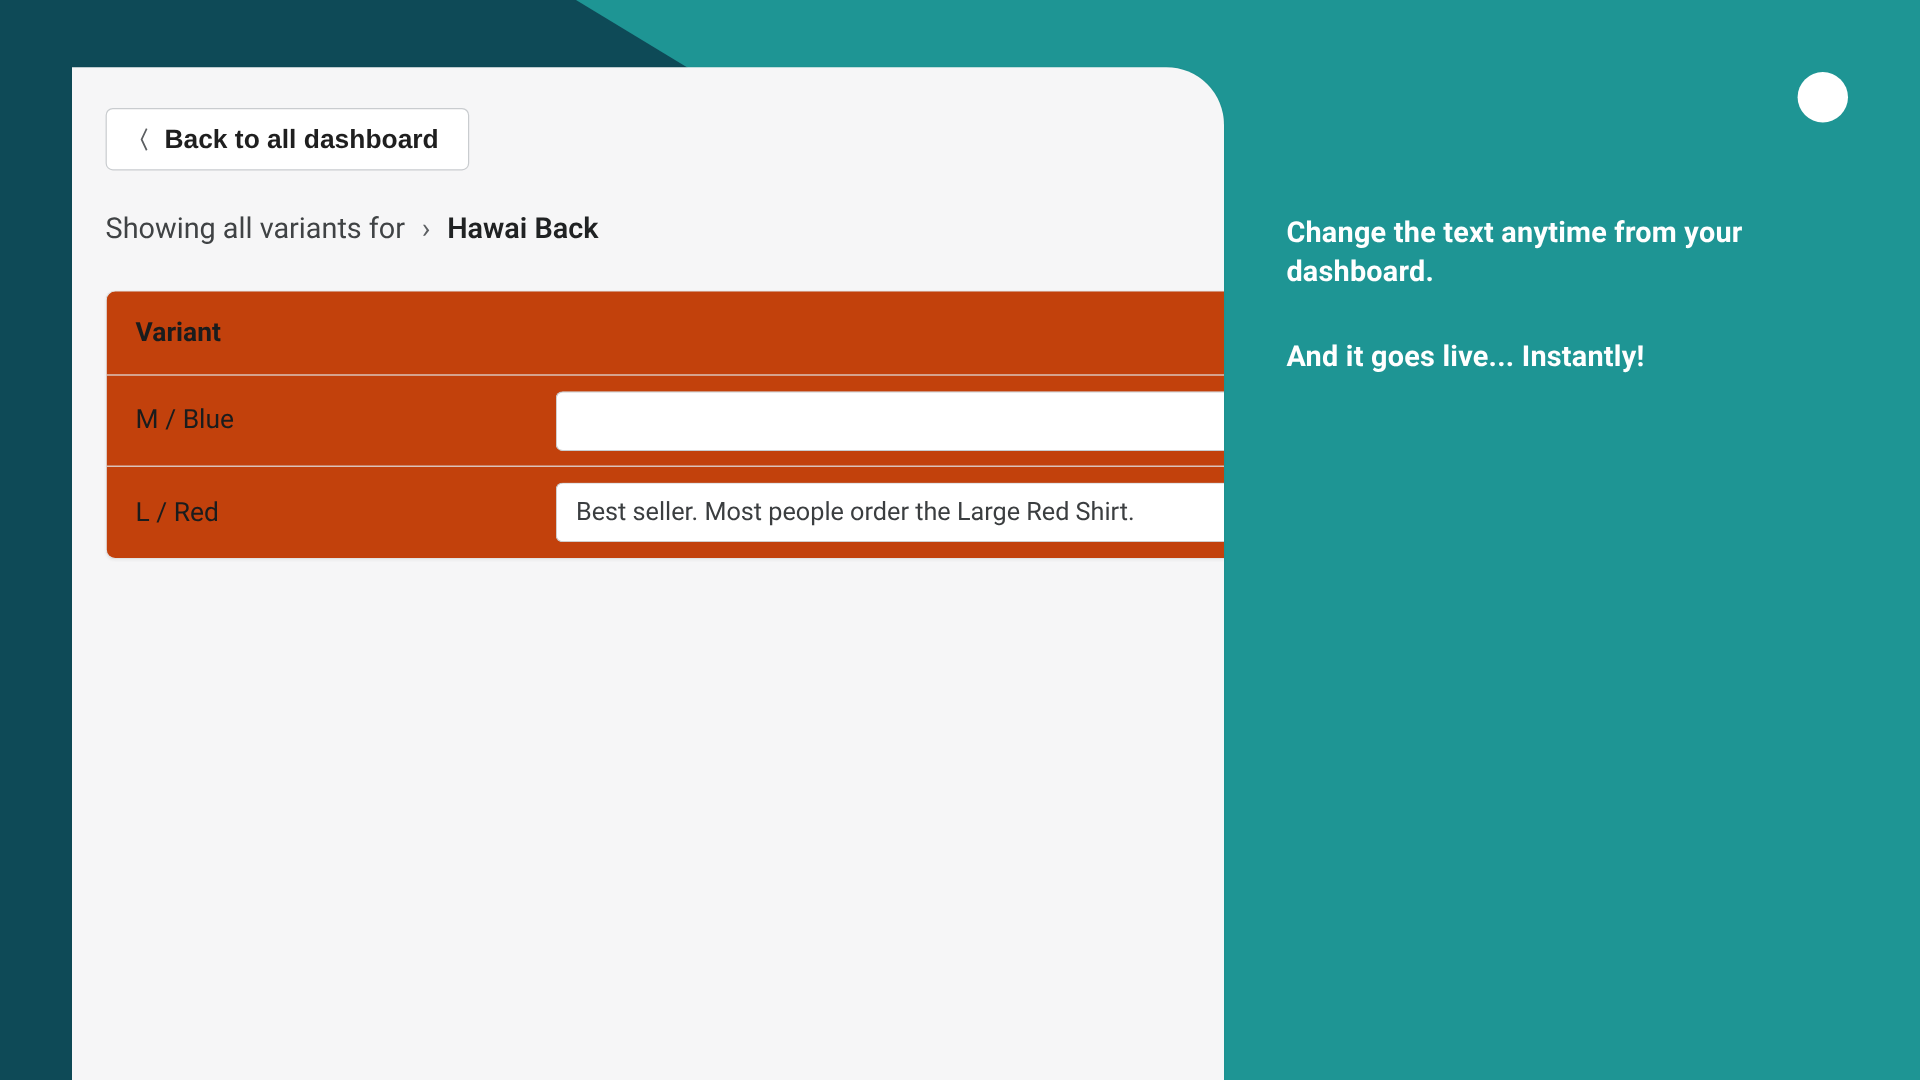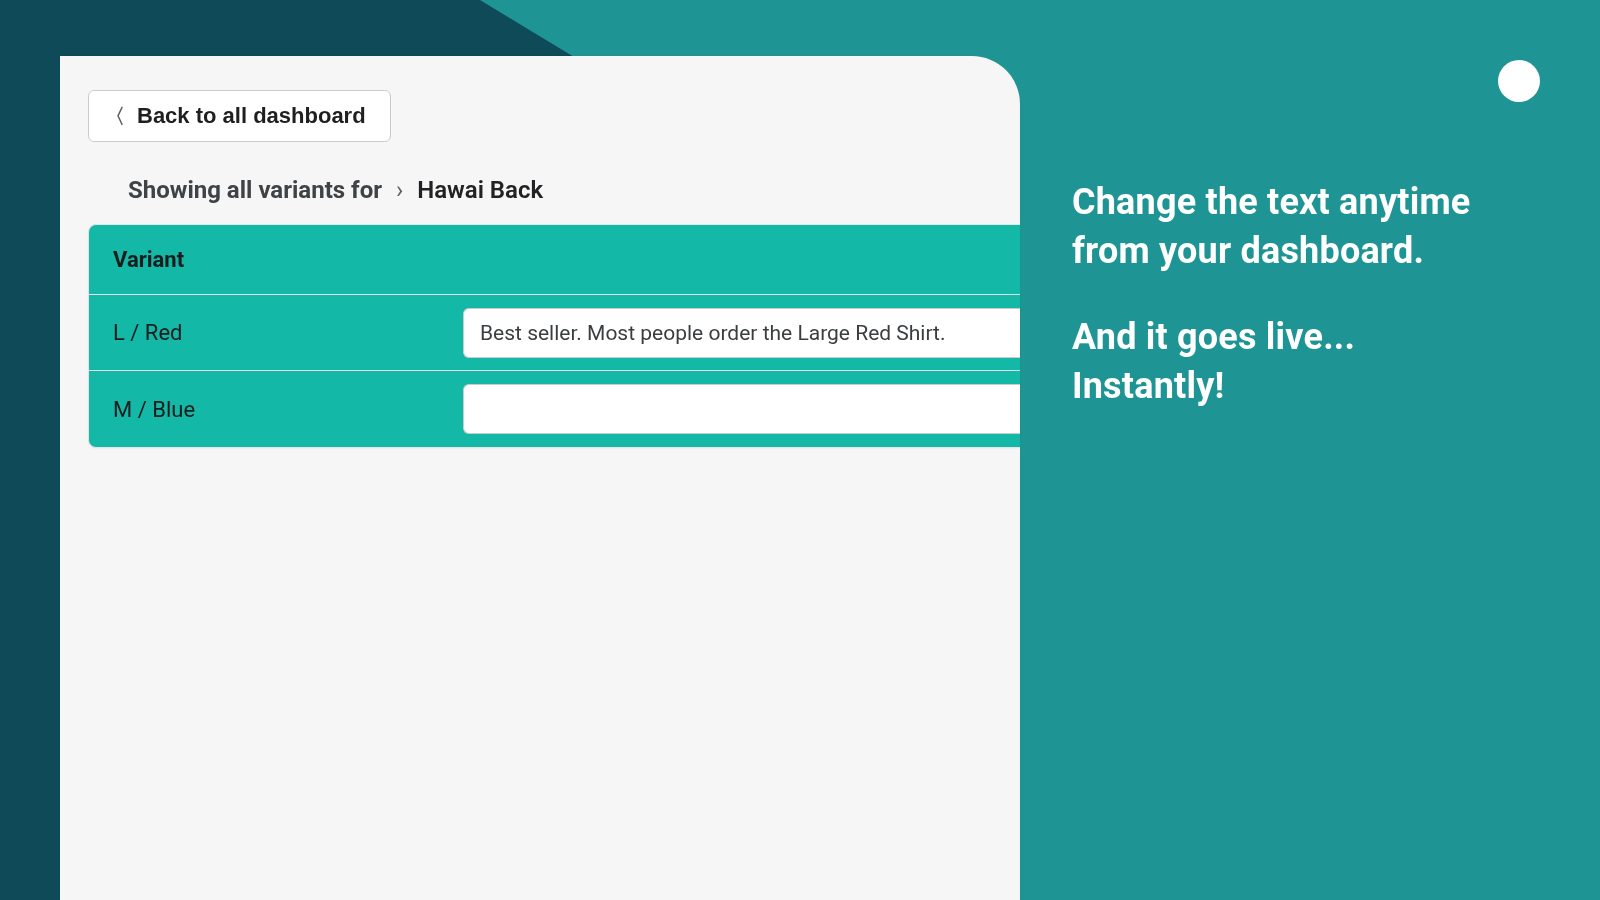--- a/index.html
+++ b/index.html
@@ -56,26 +56,26 @@
   .back-btn .chev { font-size: 20px; color:#5c5f62; font-weight:700; }
 
   .breadcrumb {
     position:absolute;
     left: 28px; top: 120px;
     font-size: 24px;
     color: #202223;
     font-weight: 600;
   }
   .breadcrumb .sep { margin: 0 8px; color:#5c5f62; font-weight:400;}
-  .breadcrumb .prefix { font-weight:700; color:#404345;margin-left:40px;}
+  .breadcrumb .prefix { font-weight:400; color:#404345;}
 
   .table {
     position:absolute;
-    left: 28px; right: 0; top: 168px;
-    background:#14b8a6;
+    left: 28px; right: 0; top: 186px;
+    background:#c2410c;
     border:1px solid #e1e3e5;
     border-right:none;
     border-radius: 8px 0 0 8px;
     box-shadow: 0 1px 2px rgba(0,0,0,0.04);
   }
   .thead, .trow {
     display:flex;
     align-items:center;
     border-bottom:1px solid #e1e3e5;
   }
@@ -98,21 +98,21 @@
     background:#ffffff;
     font-family:inherit;
   }
 
   .promo {
     position:absolute;
     left: 1072px;
     top: 178px;
     width: 440px;
     color: #ffffff;
-    font-size: 36px;
+    font-size: 24px;
     line-height: 1.35;
     font-weight: 700;
     letter-spacing: 0.2px;
   }
   .promo .gap { height: 38px; }
 
   .dot {
     position:absolute;
     right: 60px; top: 60px;
     width: 42px; height: 42px;
@@ -141,29 +141,29 @@
       <span class="prefix">Showing all variants for</span>
       <span class="sep">›</span>
       <span>Hawai Back</span>
     </div>
 
     <div class="table">
       <div class="thead">
         <div class="col-variant">Variant</div>
       </div>
       <div class="trow">
+        <div class="col-variant">M / Blue</div>
+        <div class="col-text">
+          <input class="text-input" type="text" value="" style="">
+        </div>
+      </div>
+      <div class="trow">
         <div class="col-variant">L / Red</div>
         <div class="col-text">
           <input class="text-input" type="text" value="Best seller. Most people order the Large Red Shirt." style="">
-        </div>
-      </div>
-      <div class="trow">
-        <div class="col-variant">M / Blue</div>
-        <div class="col-text">
-          <input class="text-input" type="text" value="" style="">
         </div>
       </div>
     </div>
 
   </div>
 
   <div class="promo">
     <div>Change the text anytime from your dashboard.</div>
     <div class="gap"></div>
     <div>And it goes live... Instantly!</div>

